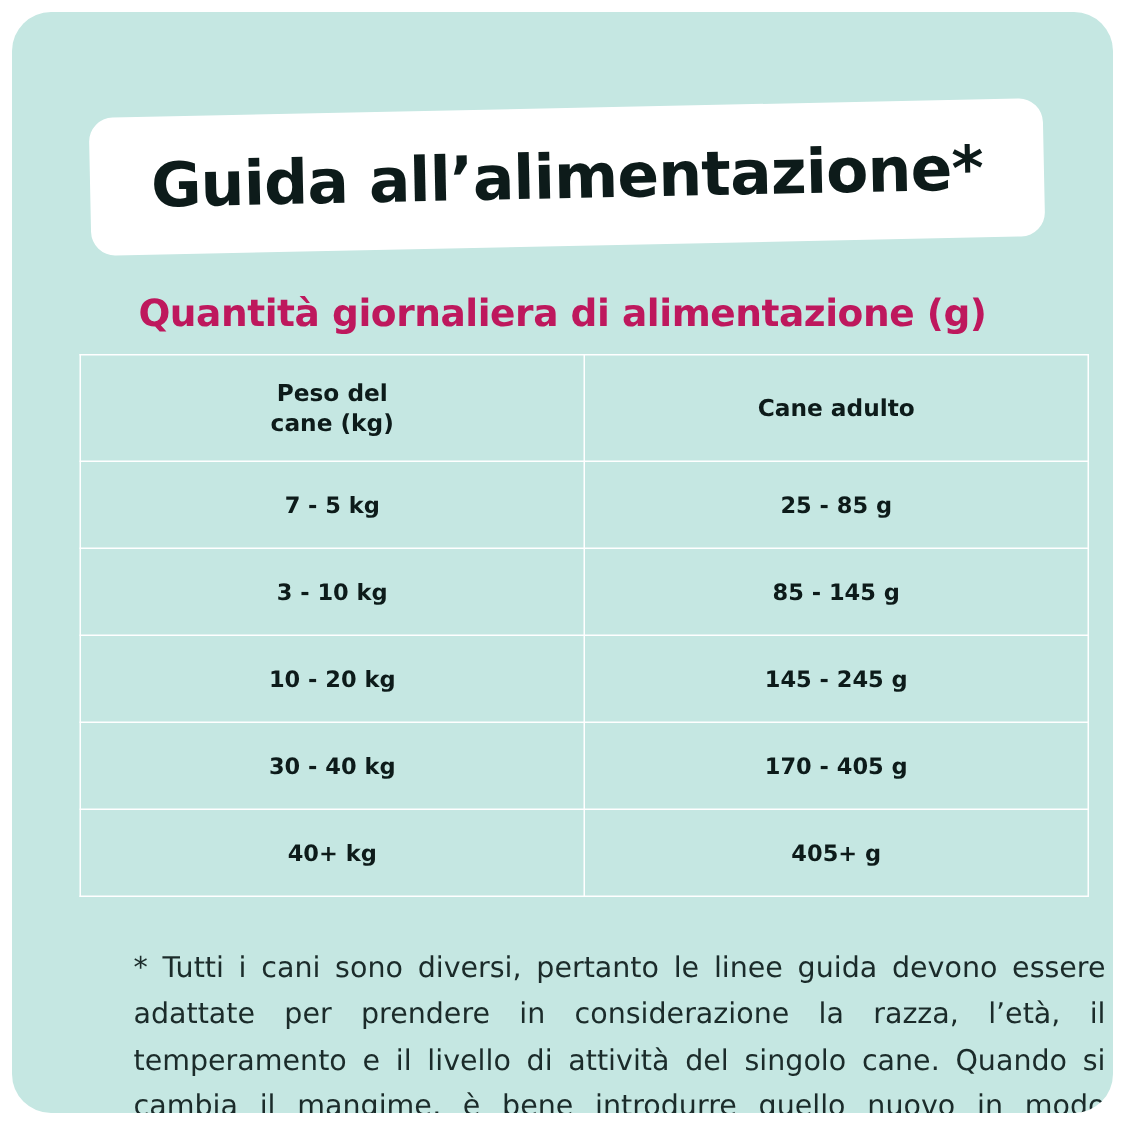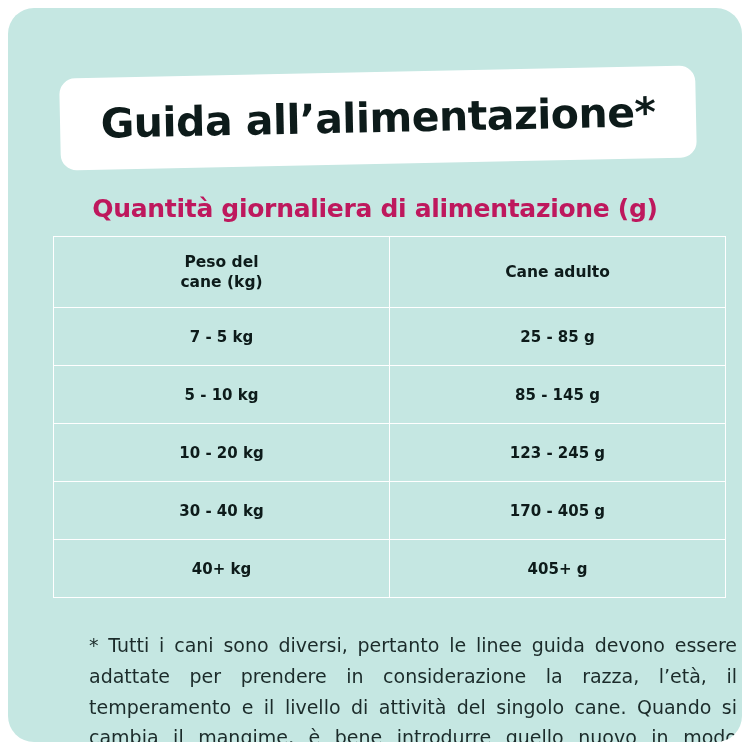--- a/index.html
+++ b/index.html
@@ -127,26 +127,26 @@
             <span class="head-line">Peso del</span>
             <span class="head-line">cane (kg)</span>
           </td>
           <td class="col-b">Cane adulto</td>
         </tr>
         <tr class="body">
           <td class="col-a">7 - 5 kg</td>
           <td class="col-b">25 - 85 g</td>
         </tr>
         <tr class="body">
-          <td class="col-a">5 - 10 kg</td>
+          <td class="col-a">3 - 10 kg</td>
           <td class="col-b">85 - 145 g</td>
         </tr>
         <tr class="body">
           <td class="col-a">10 - 20 kg</td>
-          <td class="col-b">123 - 245 g</td>
+          <td class="col-b">145 - 245 g</td>
         </tr>
         <tr class="body">
           <td class="col-a">30 - 40 kg</td>
           <td class="col-b">170 - 405 g</td>
         </tr>
         <tr class="body">
           <td class="col-a">40+ kg</td>
           <td class="col-b">405+ g</td>
         </tr>
       </tbody>

